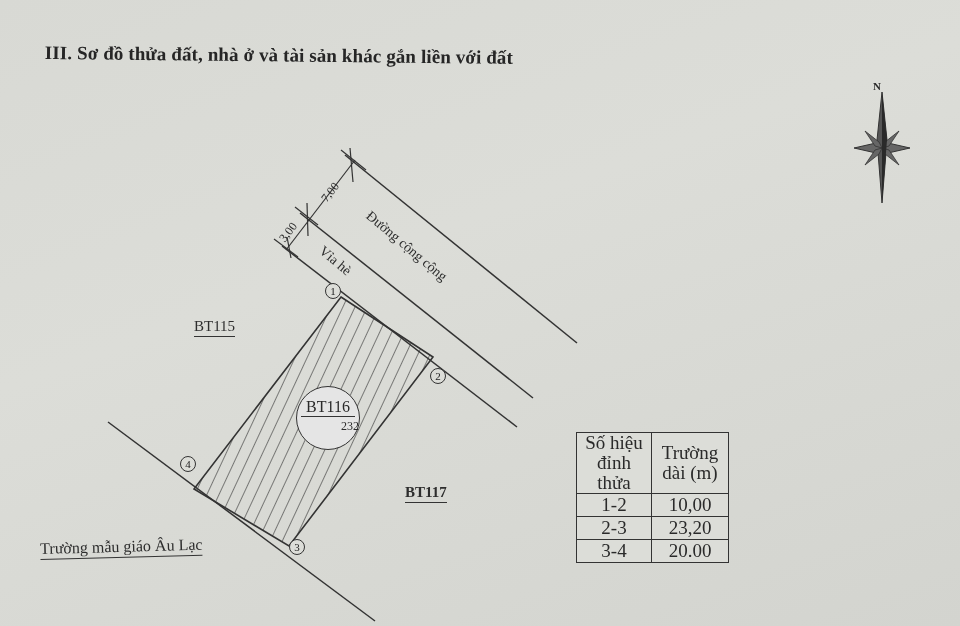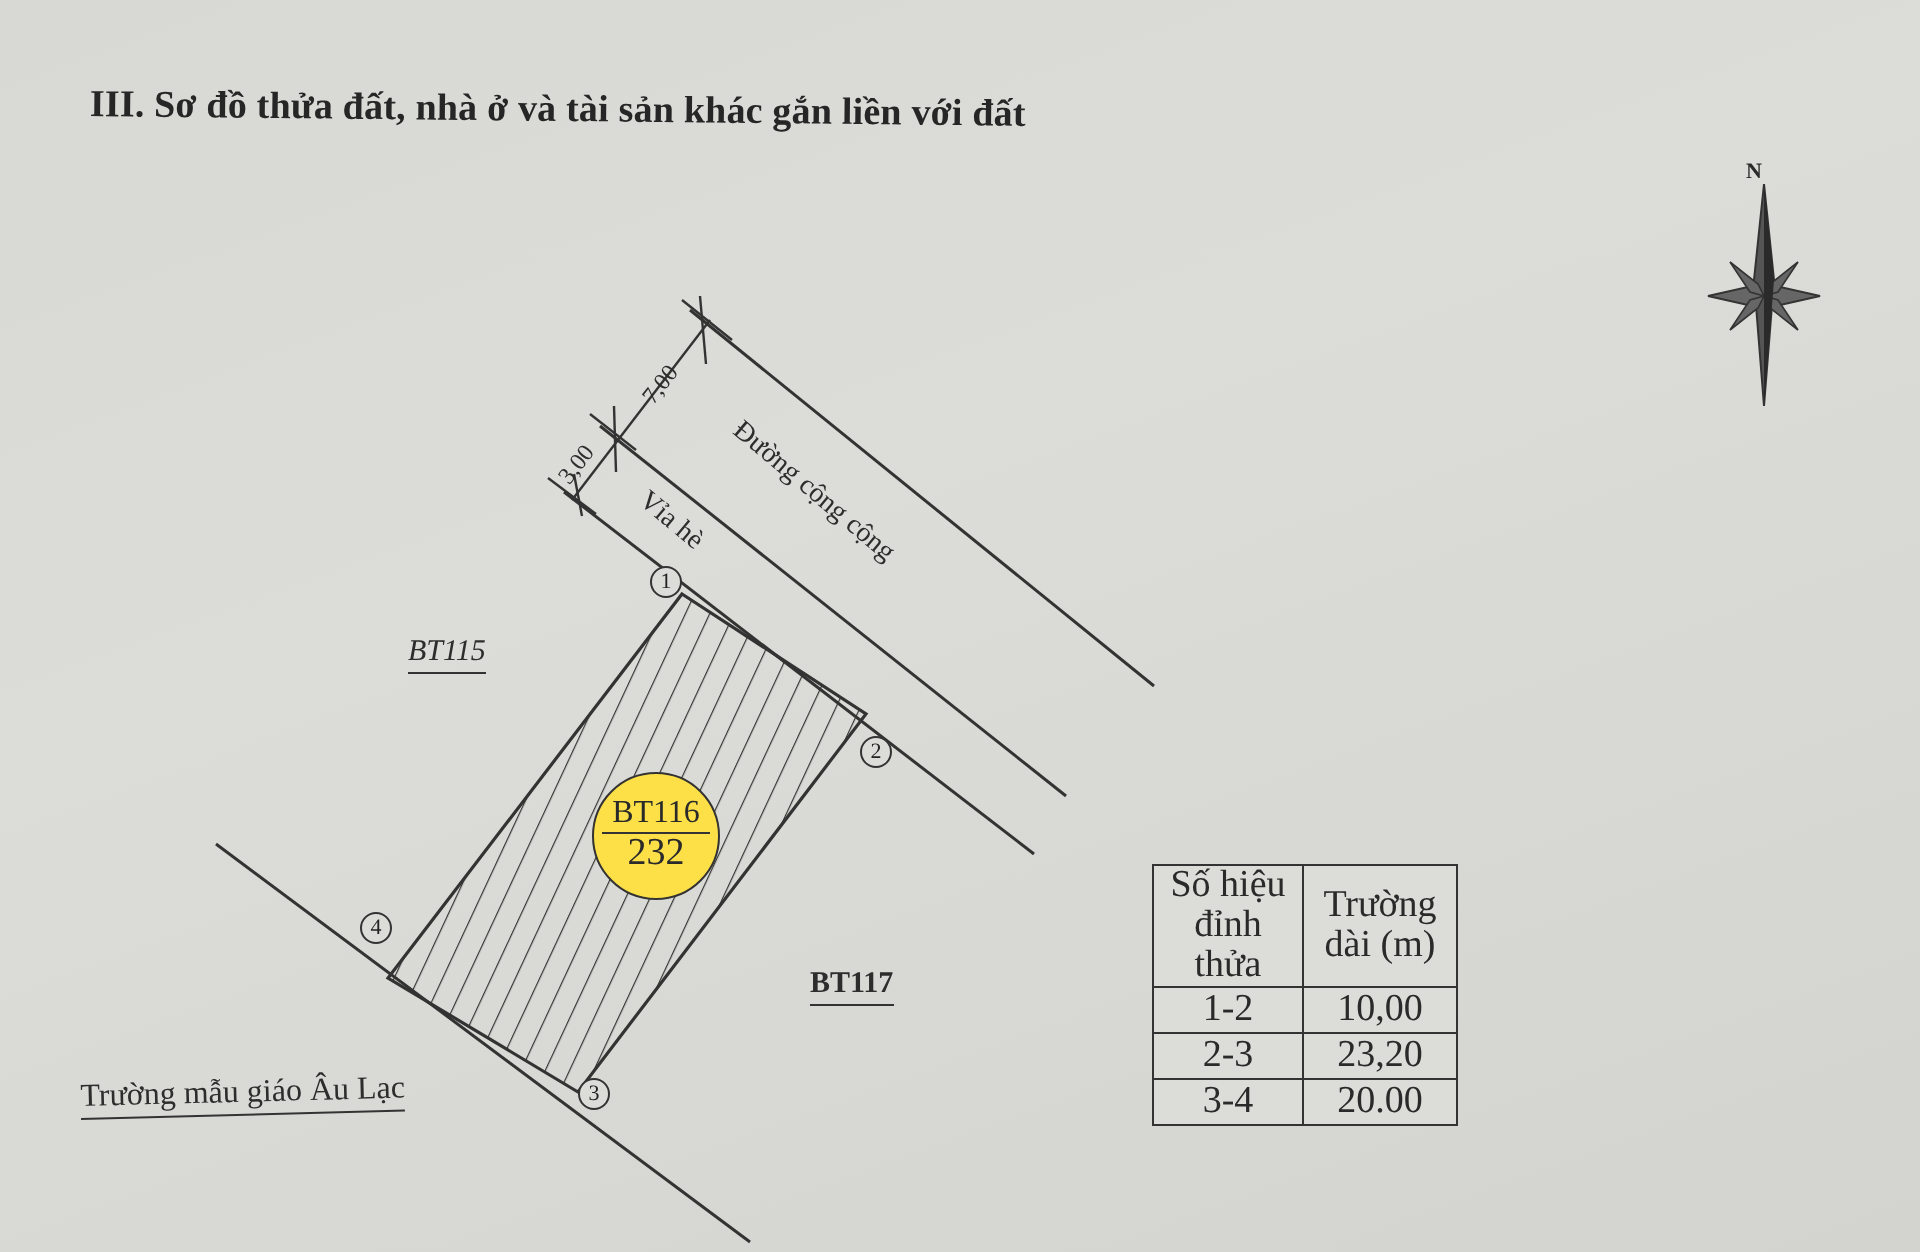--- a/index.html
+++ b/index.html
@@ -15,23 +15,23 @@
     transform: rotate(0.6deg); transform-origin:left top;
     color:#262626;
   }
   svg.diagram { position:absolute; left:0; top:0; }
   .lbl { position:absolute; font-size:15px; color:#2d2d2d; white-space:nowrap; }
   .underlined { border-bottom:1.5px solid #333; padding-bottom:1px; }
   .rot { transform-origin:left top; }
   .vertex { position:absolute; width:14px; height:14px; border:1.3px solid #333; border-radius:50%;
             font-size:11px; line-height:14px; text-align:center; background:#dcddd8; color:#222; }
   .parcel-circle { position:absolute; left:296px; top:386px; width:62px; height:62px; border:1.6px solid #333;
-                   border-radius:50%; background:#fde047; text-align:center; }
+                   border-radius:50%; background:#e5e5e5; text-align:center; }
   .parcel-id { display:block; font-size:16px; margin-top:11px; border-bottom:1.5px solid #333; margin-left:4px; margin-right:4px; line-height:18px; }
-  .parcel-area { display:block; font-size:19px; line-height:19px; }
+  .parcel-area { display:block; font-size:12px; line-height:19px;text-align:right; }
   table.coords { position:absolute; left:576px; top:432px; border-collapse:collapse; font-size:19px; background:#dcddd8; }
   table.coords td, table.coords th { border:1.5px solid #333; padding:0 2px; text-align:center; font-weight:normal; }
   table.coords th { line-height:20px; }
   table.coords td { height:22px; line-height:22px; }
   .compass-n { position:absolute; left:873px; top:80px; font-size:11px; font-weight:bold; }
 </style>
 </head>
 <body>
 
 <div class="section-title">III. Sơ đồ thửa đất, nhà ở và tài sản khác gắn liền với đất</div>
@@ -75,21 +75,21 @@
 </svg>
 
 <div class="compass-n">N</div>
 
 <div class="lbl rot" style="left:318px; top:196px; font-size:12px; transform:rotate(-52deg);">7,00</div>
 <div class="lbl rot" style="left:276px; top:236px; font-size:12px; transform:rotate(-52deg);">3,00</div>
 
 <div class="lbl rot" style="left:373px; top:208px; font-size:14px; transform:rotate(40deg);">Đường cộng cộng</div>
 <div class="lbl rot" style="left:326px; top:243px; font-size:14px; transform:rotate(40deg);">Vỉa hè</div>
 
-<div class="lbl underlined" style="left:204px; top:318px;font-style:italic;">BT115</div>
+<div class="lbl underlined" style="left:194px; top:318px;">BT115</div>
 <div class="lbl underlined" style="left:405px; top:484px;font-weight:bold;">BT117</div>
 <div class="lbl underlined rot" style="left:40px; top:540px; font-size:16px; transform:rotate(-1.5deg);">Trường mẫu giáo Âu Lạc</div>
 
 <div class="vertex" style="left:325px; top:283px;">1</div>
 <div class="vertex" style="left:430px; top:368px;">2</div>
 <div class="vertex" style="left:289px; top:539px;">3</div>
 <div class="vertex" style="left:180px; top:456px;">4</div>
 
 <div class="parcel-circle">
   <span class="parcel-id">BT116</span>

